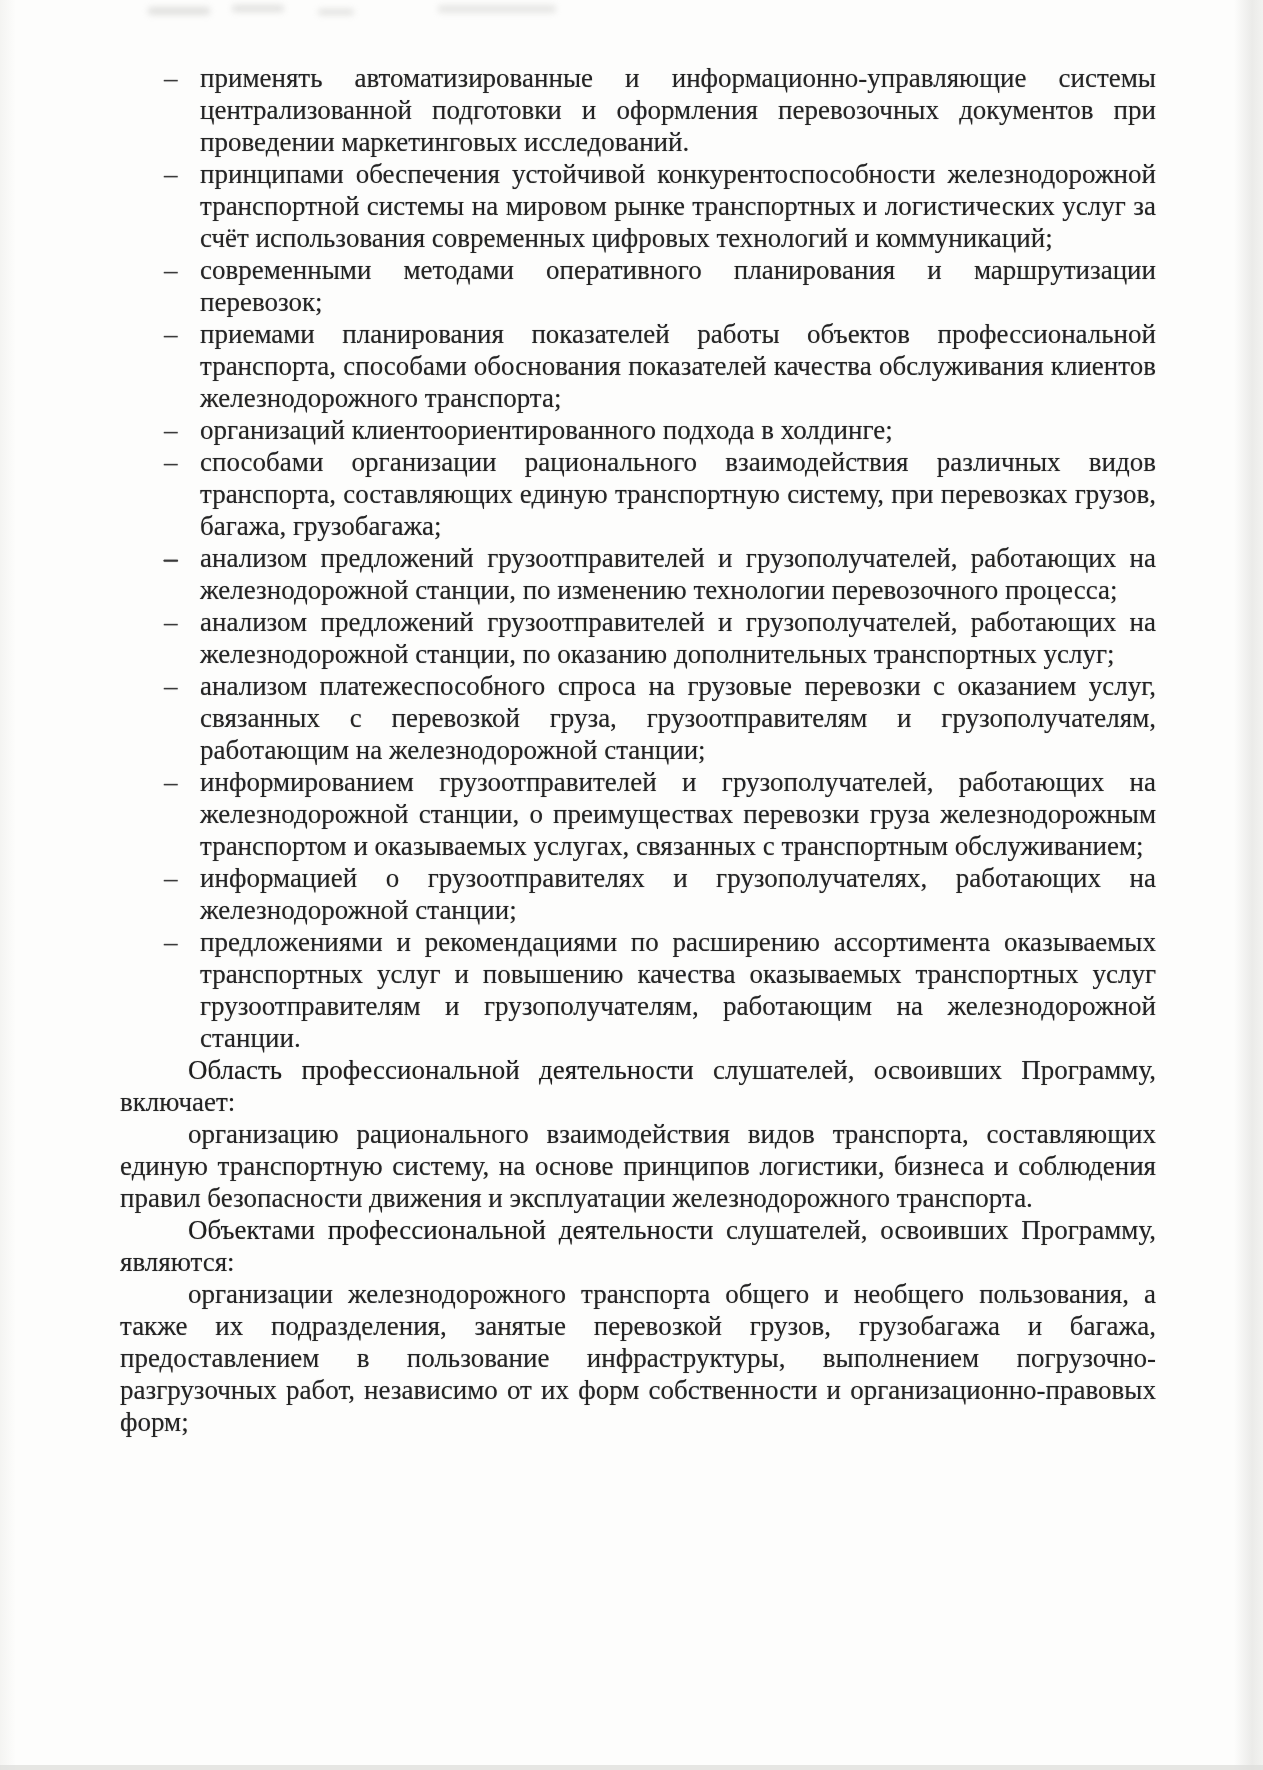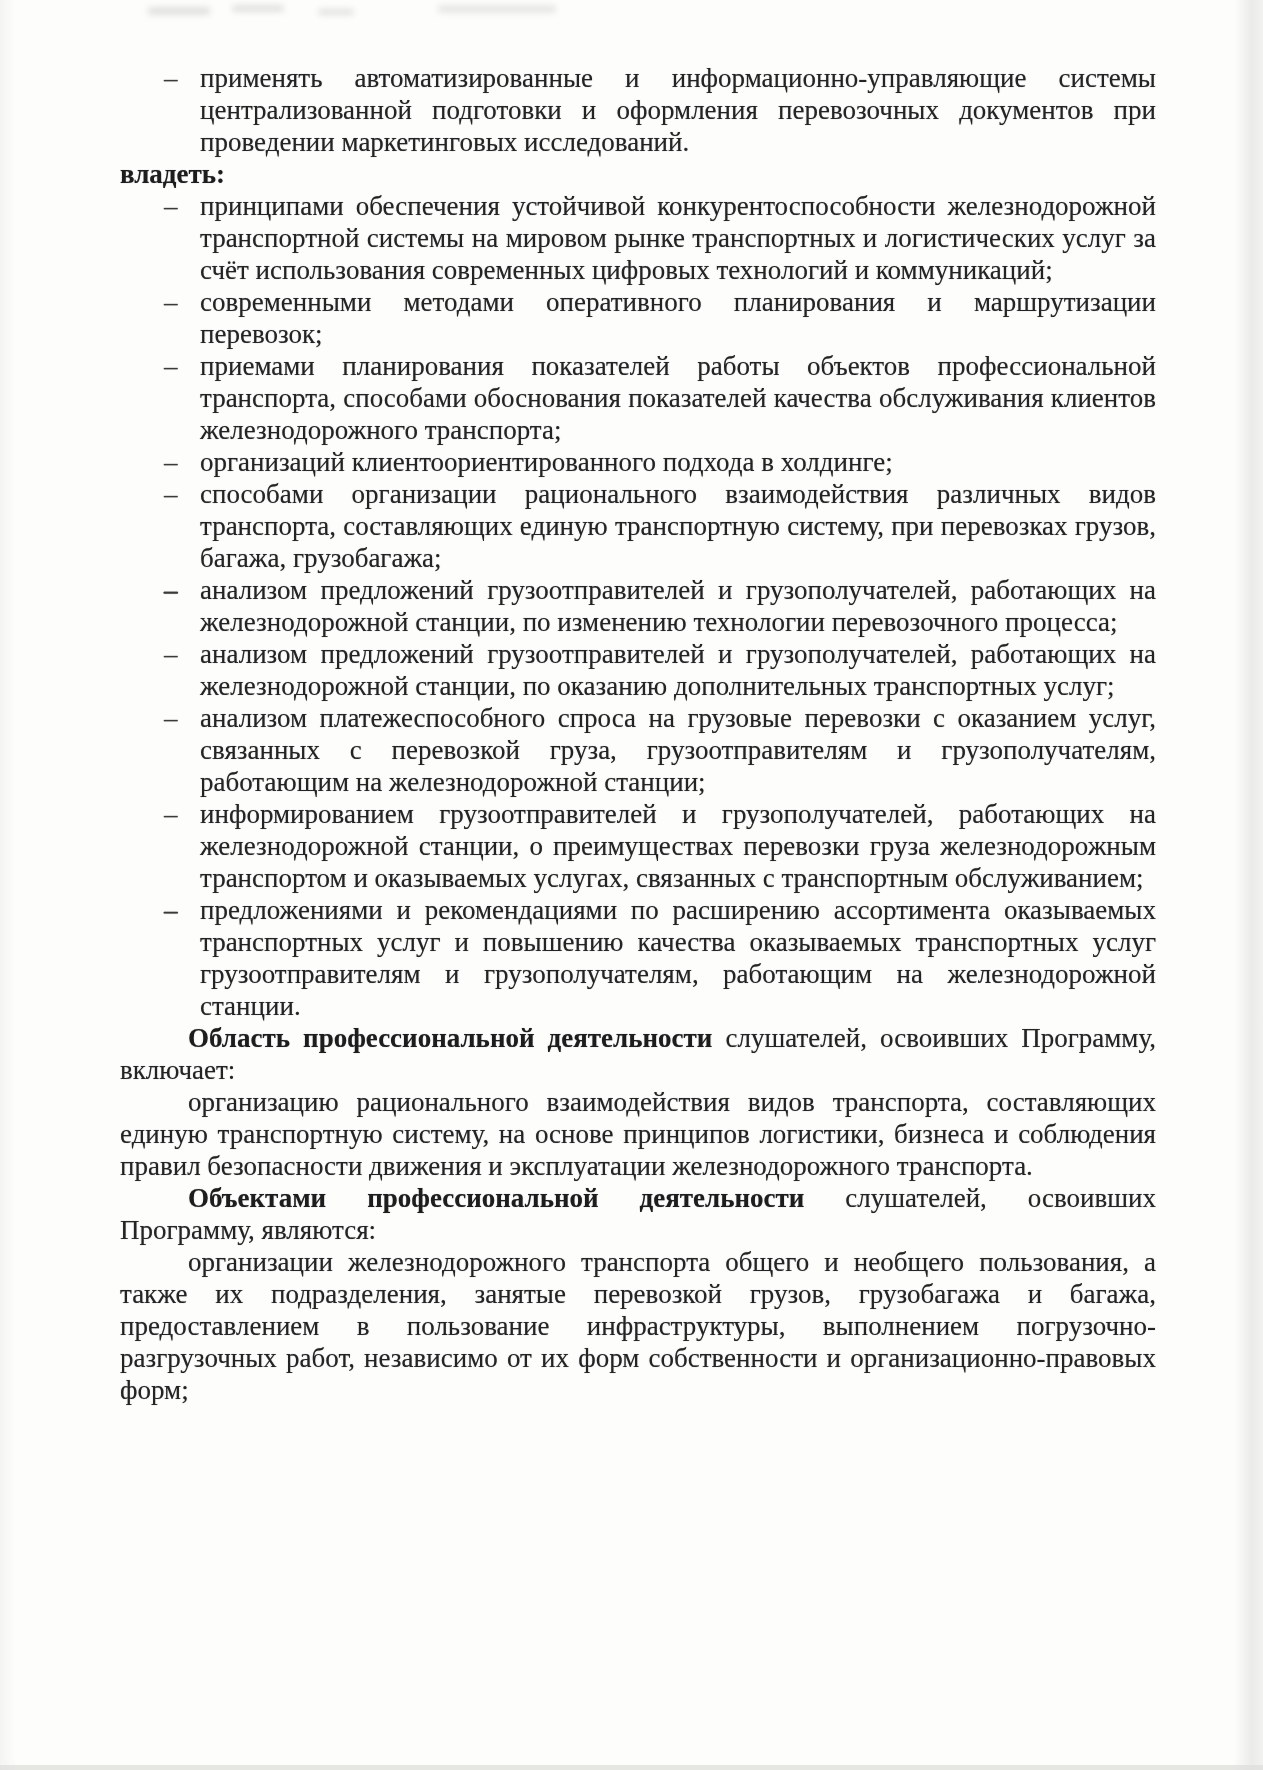--- a/index.html
+++ b/index.html
@@ -30,39 +30,38 @@
     position: absolute; left: 120px; top: 62px; width: 1036px;
     font-size: 27px; line-height: 32px;
     color: #242424;
     text-align: justify;
     text-shadow: 0 0 1px rgba(40,40,40,.45);
   }
   .li { position: relative; padding-left: 80px; margin: 0; }
   .dash { position: absolute; left: 44px; top: 0; color: #3a3a3a; }
   .label { margin: 0; font-weight: bold; color: #1d1d1d; }
   .para { margin: 0; text-indent: 68px; }
-  .bold { font-weight: bold; color: #1d1d1d; }
+  .bold { font-weight: normal; color: #1d1d1d; }
 </style>
 </head>
 <body>
 
 <div class="page">
   <div class="smudge s1"></div>
   <div class="smudge s2"></div>
   <div class="smudge s3"></div>
   <div class="smudge s4"></div>
 
   <div class="content">
 
     <div class="li">
       <span class="dash">–</span>
       <span>применять автоматизированные и информационно-управляющие системы централизованной подготовки и оформления перевозочных документов при проведении маркетинговых исследований.</span>
     </div>
 
-    <p class="label">владеть:</p>
 
     <div class="li">
       <span class="dash">–</span>
       <span>принципами обеспечения устойчивой конкурентоспособности железнодорожной транспортной системы на мировом рынке транспортных и логистических услуг за счёт использования современных цифровых технологий и коммуникаций;</span>
     </div>
     <div class="li">
       <span class="dash">–</span>
       <span>современными методами оперативного планирования и маршрутизации перевозок;</span>
     </div>
     <div class="li">
@@ -94,20 +93,21 @@
     <div class="li">
       <span class="dash">–</span>
       <span>анализом платежеспособного спроса на грузовые перевозки с оказанием услуг, связанных с перевозкой груза, грузоотправителям и грузополучателям, работающим на железнодорожной станции;</span>
     </div>
     <div class="li">
       <span class="dash">–</span>
       <span>информированием грузоотправителей и грузополучателей, работающих на железнодорожной станции, о преимуществах перевозки груза железнодорожным транспортом и оказываемых услугах, связанных с транспортным обслуживанием;</span>
     </div>
     <div class="li">
       <span class="dash">–</span>
+      <span>информацией о грузоотправителях и грузополучателях, работающих на железнодорожной станции;</span>
     </div>
     <div class="li">
       <span class="dash">–</span>
       <span>предложениями и рекомендациями по расширению ассортимента оказываемых транспортных услуг и повышению качества оказываемых транспортных услуг грузоотправителям и грузополучателям, работающим на железнодорожной станции.</span>
     </div>
 
     <p class="para"><span class="bold">Область профессиональной деятельности</span><span> слушателей, освоивших Программу, включает:</span></p>
 
 
     <p class="para">организацию рационального взаимодействия видов транспорта, составляющих единую транспортную систему, на основе принципов логистики, бизнеса и соблюдения правил безопасности движения и эксплуатации железнодорожного транспорта.</p>

